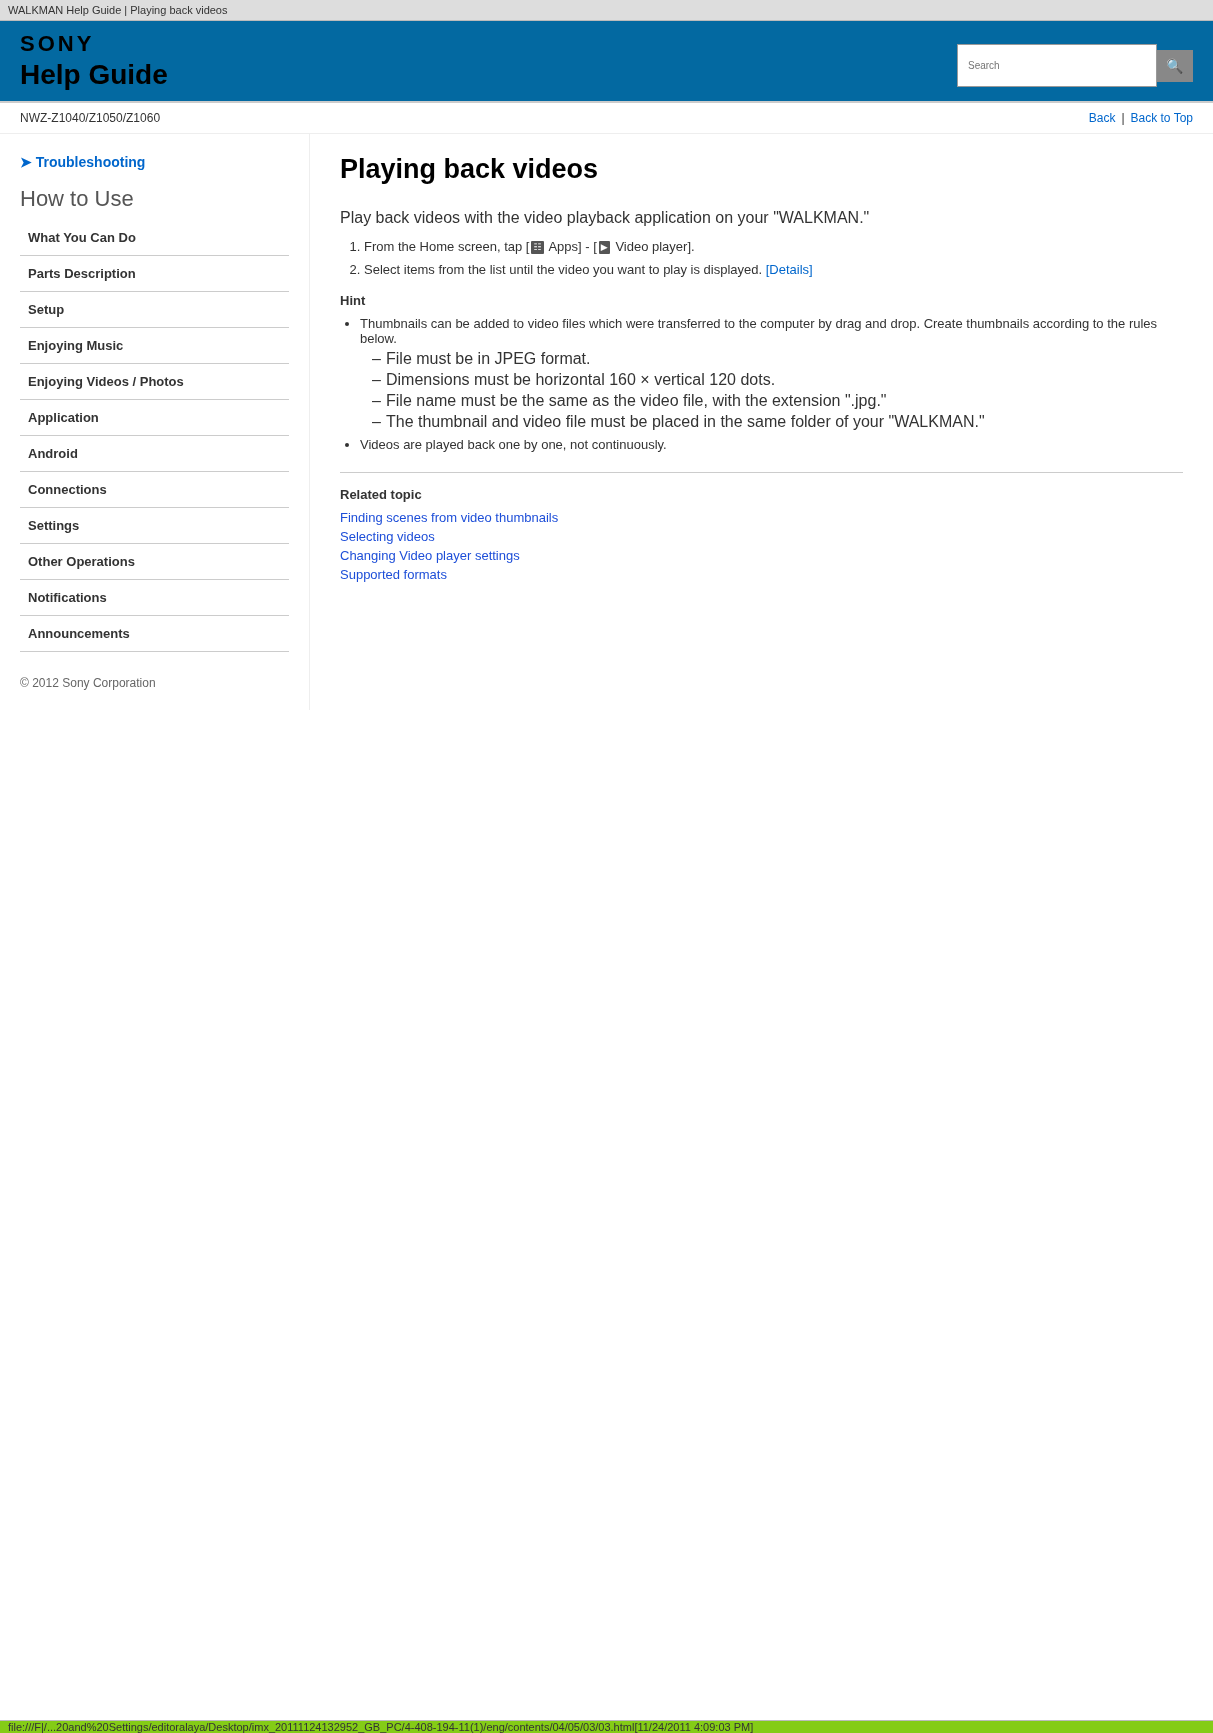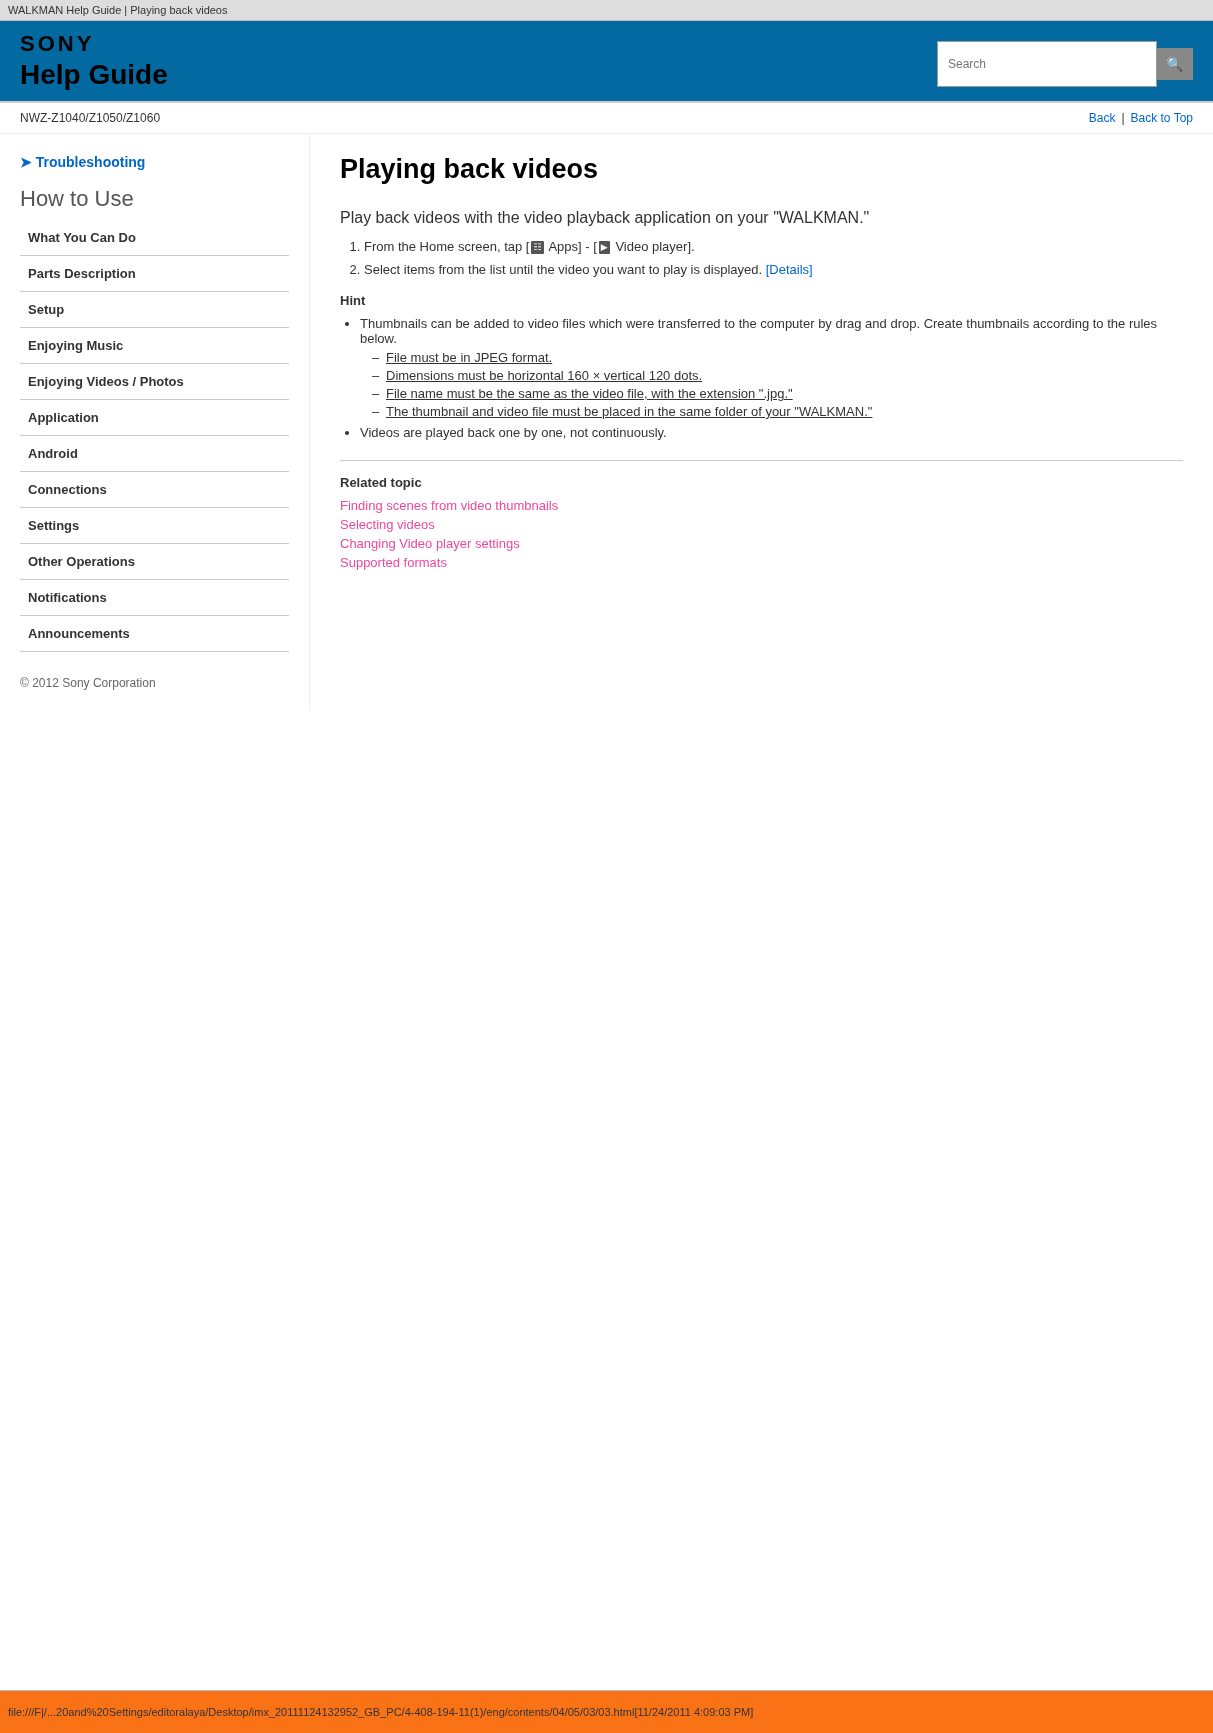--- a/index.html
+++ b/index.html
@@ -44,22 +44,22 @@
     .header-left { display: flex; flex-direction: column; }
     .search-container {
       display: flex;
       align-items: center;
       gap: 0;
       margin-bottom: 4px;
     }
     .search-input {
       border: 1px solid #999;
       padding: 15px 10px;
-      font-size: 12px;
-      width: 220px;
+      font-size: 10px;
+      width: 200px;
       color: #999;
       outline: none;
     }
     .search-button {
       background: #888;
       border: 1px solid #888;
       color: #fff;
       padding: 6px 10px;
       cursor: pointer;
       font-size: 14px;
@@ -209,26 +209,25 @@
       margin-bottom: 6px;
       font-size: 13px;
       color: #333;
     }
     .hint-sub {
       list-style: none;
       margin-left: 12px;
       margin-top: 4px;
     }
     .hint-sub li {
-      font-size: 13px;
+      font-size: 16px;
       color: #333;
       padding-left: 14px;
       position: relative;
       margin-bottom: 3px;
-      text-decoration: underline;
     }
     .hint-sub li::before {
       content: "–";
       position: absolute;
       left: 0;
       color: #333;
     }
     
     .related-topic-section {
       border-top: 1px solid #ccc;
@@ -242,33 +241,33 @@
       color: #333;
     }
     .related-topic-list {
       list-style: none;
       margin: 0;
     }
     .related-topic-list li {
       margin-bottom: 4px;
     }
     .related-topic-list li a {
-      color: #ec4899;
+      color: #1d4ed8;
       text-decoration: none;
       font-size: 13px;
     }
     
     .browser-status-bar {
       position: fixed;
       bottom: 0;
       left: 0;
       width: 100%;
-      background: #f97316;
+      background: #84cc16;
       border-top: 1px solid #bbb;
-      padding: 15px 8px;
+      padding: 0 8px;
       font-size: 11px;
       color: #333;
     }
   </style>
 </head>
 <body>
 
 <div class="browser-title-bar">
   <span>WALKMAN Help Guide | Playing back videos</span>
 </div>

